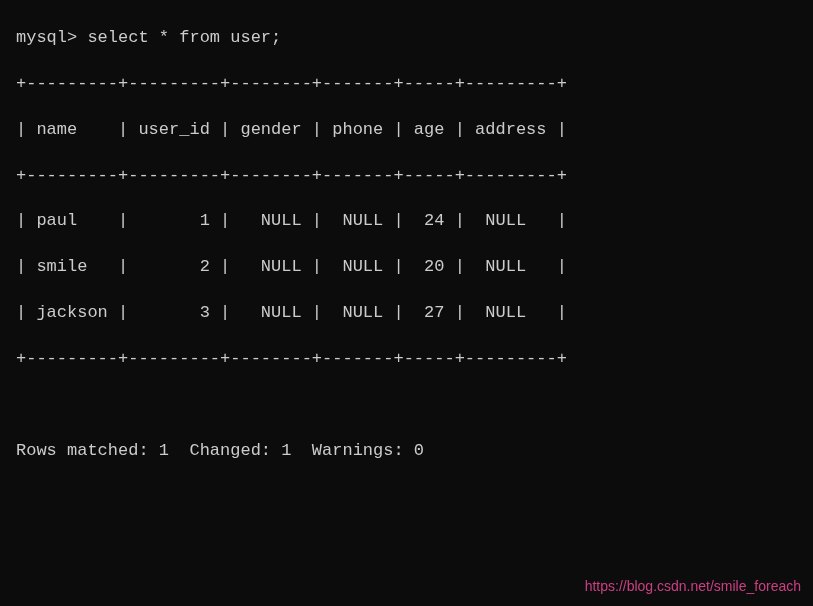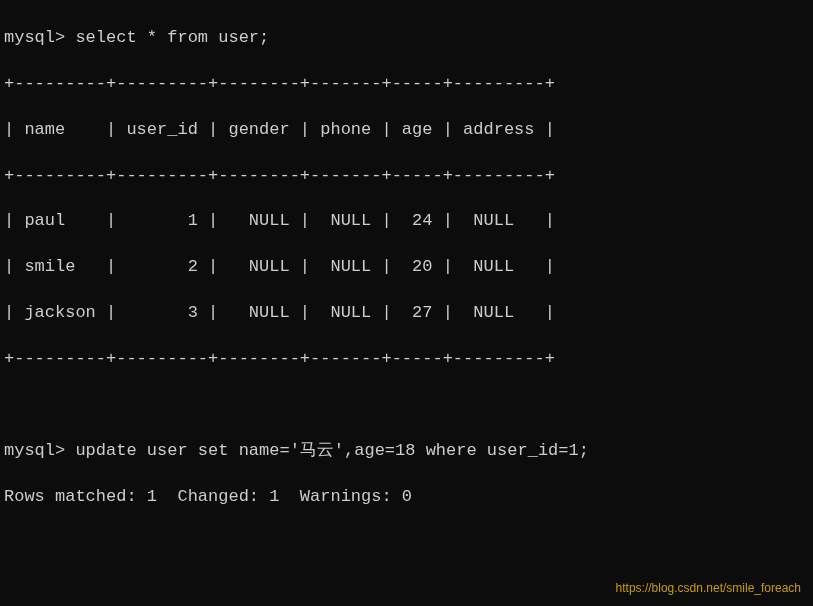--- a/index.html
+++ b/index.html
@@ -13,46 +13,45 @@
     width: 813px;
     height: 606px;
     overflow: hidden;
     position: relative;
   }
   .terminal {
     padding: 4px 0 0 0;
     white-space: pre;
   }
   .prompt-line, .output-line {
-    padding-left: 4px;
+    padding-left: 16px;
   }
   .watermark {
     position: absolute;
     right: 12px;
     bottom: 10px;
-    color: #eab308;
-    font-size: 12px;
+    color: #ec4899;
+    font-size: 14px;
     font-family: Arial, sans-serif;
     opacity: 0.85;
   }
 </style>
 </head>
 <body>
 
 <div class="terminal">
 <div class="prompt-line">mysql&gt; select * from user;</div>
 <div class="output-line">+---------+---------+--------+-------+-----+---------+</div>
 <div class="output-line">| name    | user_id | gender | phone | age | address |</div>
 <div class="output-line">+---------+---------+--------+-------+-----+---------+</div>
 <div class="output-line">| paul    |       1 |   NULL |  NULL |  24 |  NULL   |</div>
 <div class="output-line">| smile   |       2 |   NULL |  NULL |  20 |  NULL   |</div>
 <div class="output-line">| jackson |       3 |   NULL |  NULL |  27 |  NULL   |</div>
 <div class="output-line">+---------+---------+--------+-------+-----+---------+</div>
 <div class="output-line"> </div>
-<div class="prompt-line">mysql&gt; update user set name='马云',age=18 where user_id=1;</div>
 <div class="output-line">Rows matched: 1  Changed: 1  Warnings: 0</div>
 
 
 
 
 
 
 
 
 

